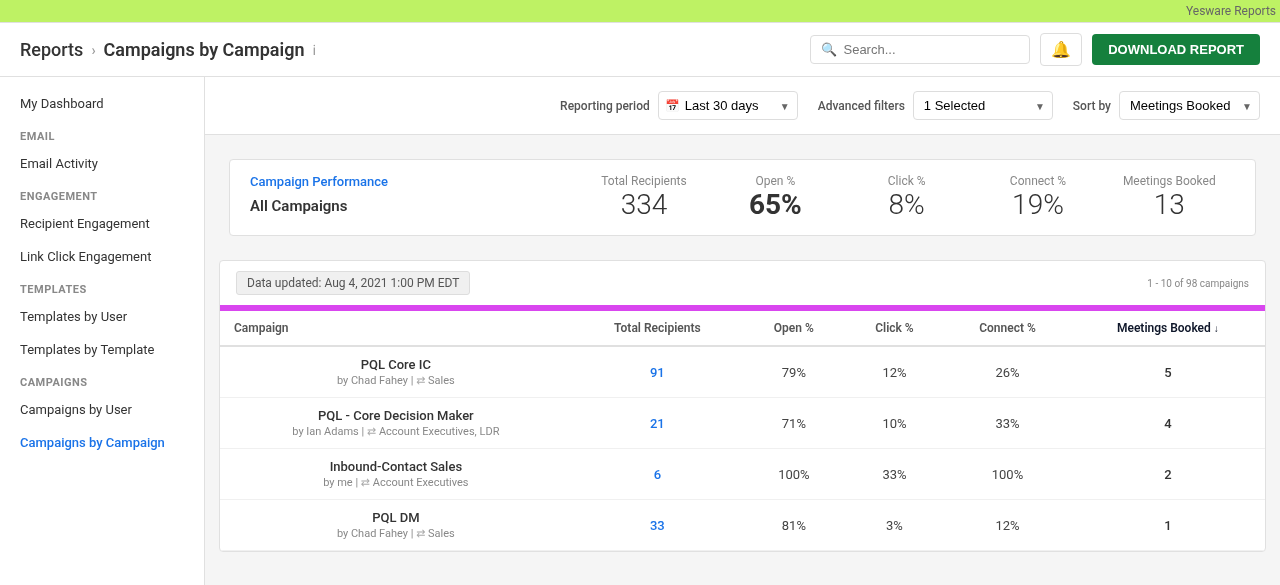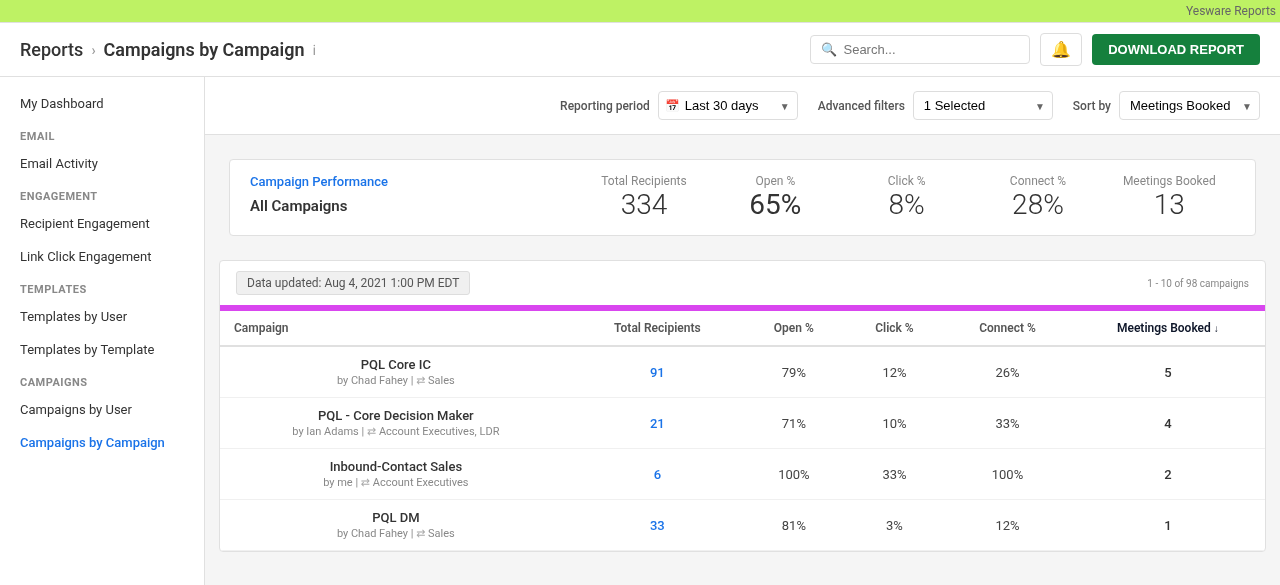--- a/index.html
+++ b/index.html
@@ -393,29 +393,29 @@
         <div style="flex:2.5;">
           <div class="summary-title">Campaign Performance</div>
           <div style="font-size:15px;font-weight:600;color:#333;margin-top:8px;">All Campaigns</div>
         </div>
         <div style="flex:1; text-align:center;">
           <div style="font-size:12px;color:#888;">Total Recipients</div>
           <div style="font-size:28px;font-weight:300;color:#333;">334</div>
         </div>
         <div style="flex:1; text-align:center;">
           <div style="font-size:12px;color:#888;">Open %</div>
-          <div style="font-size:28px;font-weight:400;color:#333;">65%</div>
+          <div style="font-size:28px;font-weight:700;color:#333;">65%</div>
         </div>
         <div style="flex:1; text-align:center;">
           <div style="font-size:12px;color:#888;">Click %</div>
           <div style="font-size:28px;font-weight:300;color:#333;">8%</div>
         </div>
         <div style="flex:1; text-align:center;">
           <div style="font-size:12px;color:#888;">Connect %</div>
-          <div style="font-size:28px;font-weight:300;color:#333;">28%</div>
+          <div style="font-size:28px;font-weight:300;color:#333;">19%</div>
         </div>
         <div style="flex:1; text-align:center;">
           <div style="font-size:12px;color:#888;">Meetings Booked</div>
           <div style="font-size:28px;font-weight:300;color:#333;">13</div>
         </div>
       </div>
     </div>
 
     <div class="data-table-section">
       <div class="table-info-bar">

